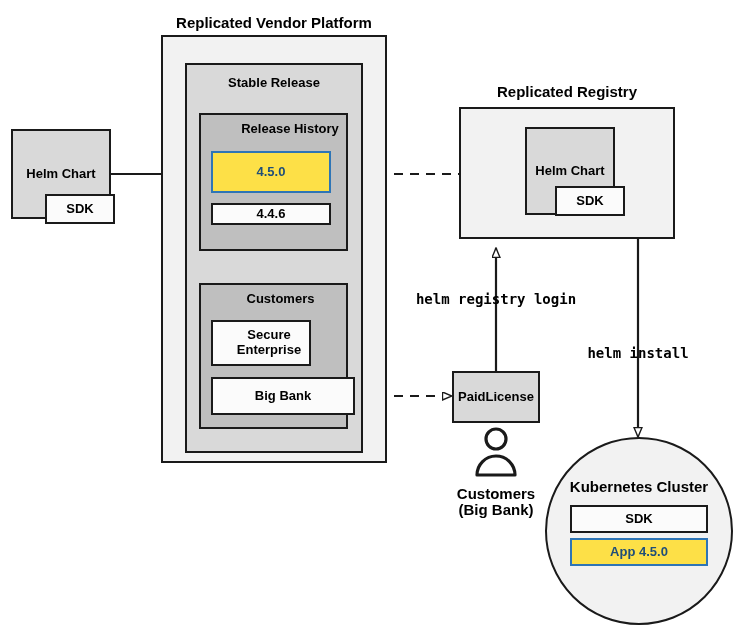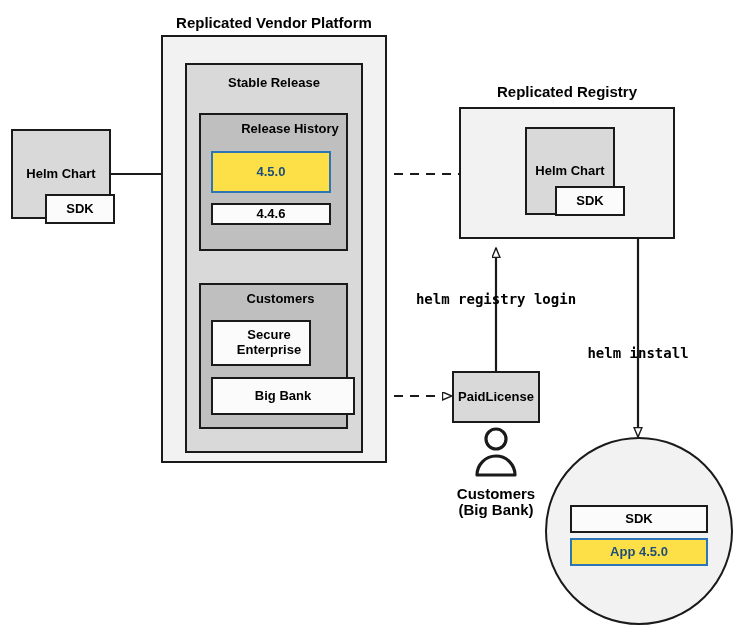--- a/index.html
+++ b/index.html
@@ -172,20 +172,21 @@
   <div class="actor" style="left:466px; top:427px; width:60px; height:52px;">
     <svg width="60" height="52" viewBox="0 0 60 52">
       <circle cx="30" cy="12" r="10" fill="none" stroke="#1a1a1a" stroke-width="3.2"></circle>
       <path d="M11,48 a19,19 0 0 1 38,0 z" fill="none" stroke="#1a1a1a" stroke-width="3.2" stroke-linejoin="round"></path>
     </svg>
   </div>
   <div class="plain-label" style="left:436px; top:485px; width:120px;">Customers</div>
   <div class="plain-label" style="left:436px; top:501px; width:120px;">(Big Bank)</div>
 
   <div class="circle-node" style="left:545px; top:437px; width:188px; height:188px;"></div>
+  <div class="plain-label" style="left:545px; top:478px; width:188px;">Kubernetes Cluster</div>
 
   <div class="node fill-white" style="left:570px; top:505px; width:138px; height:28px;">
     <span>SDK</span>
   </div>
   <div class="node fill-blue" style="left:570px; top:538px; width:138px; height:28px;">
     <span>App 4.5.0</span>
   </div>
 
 </div>
 

